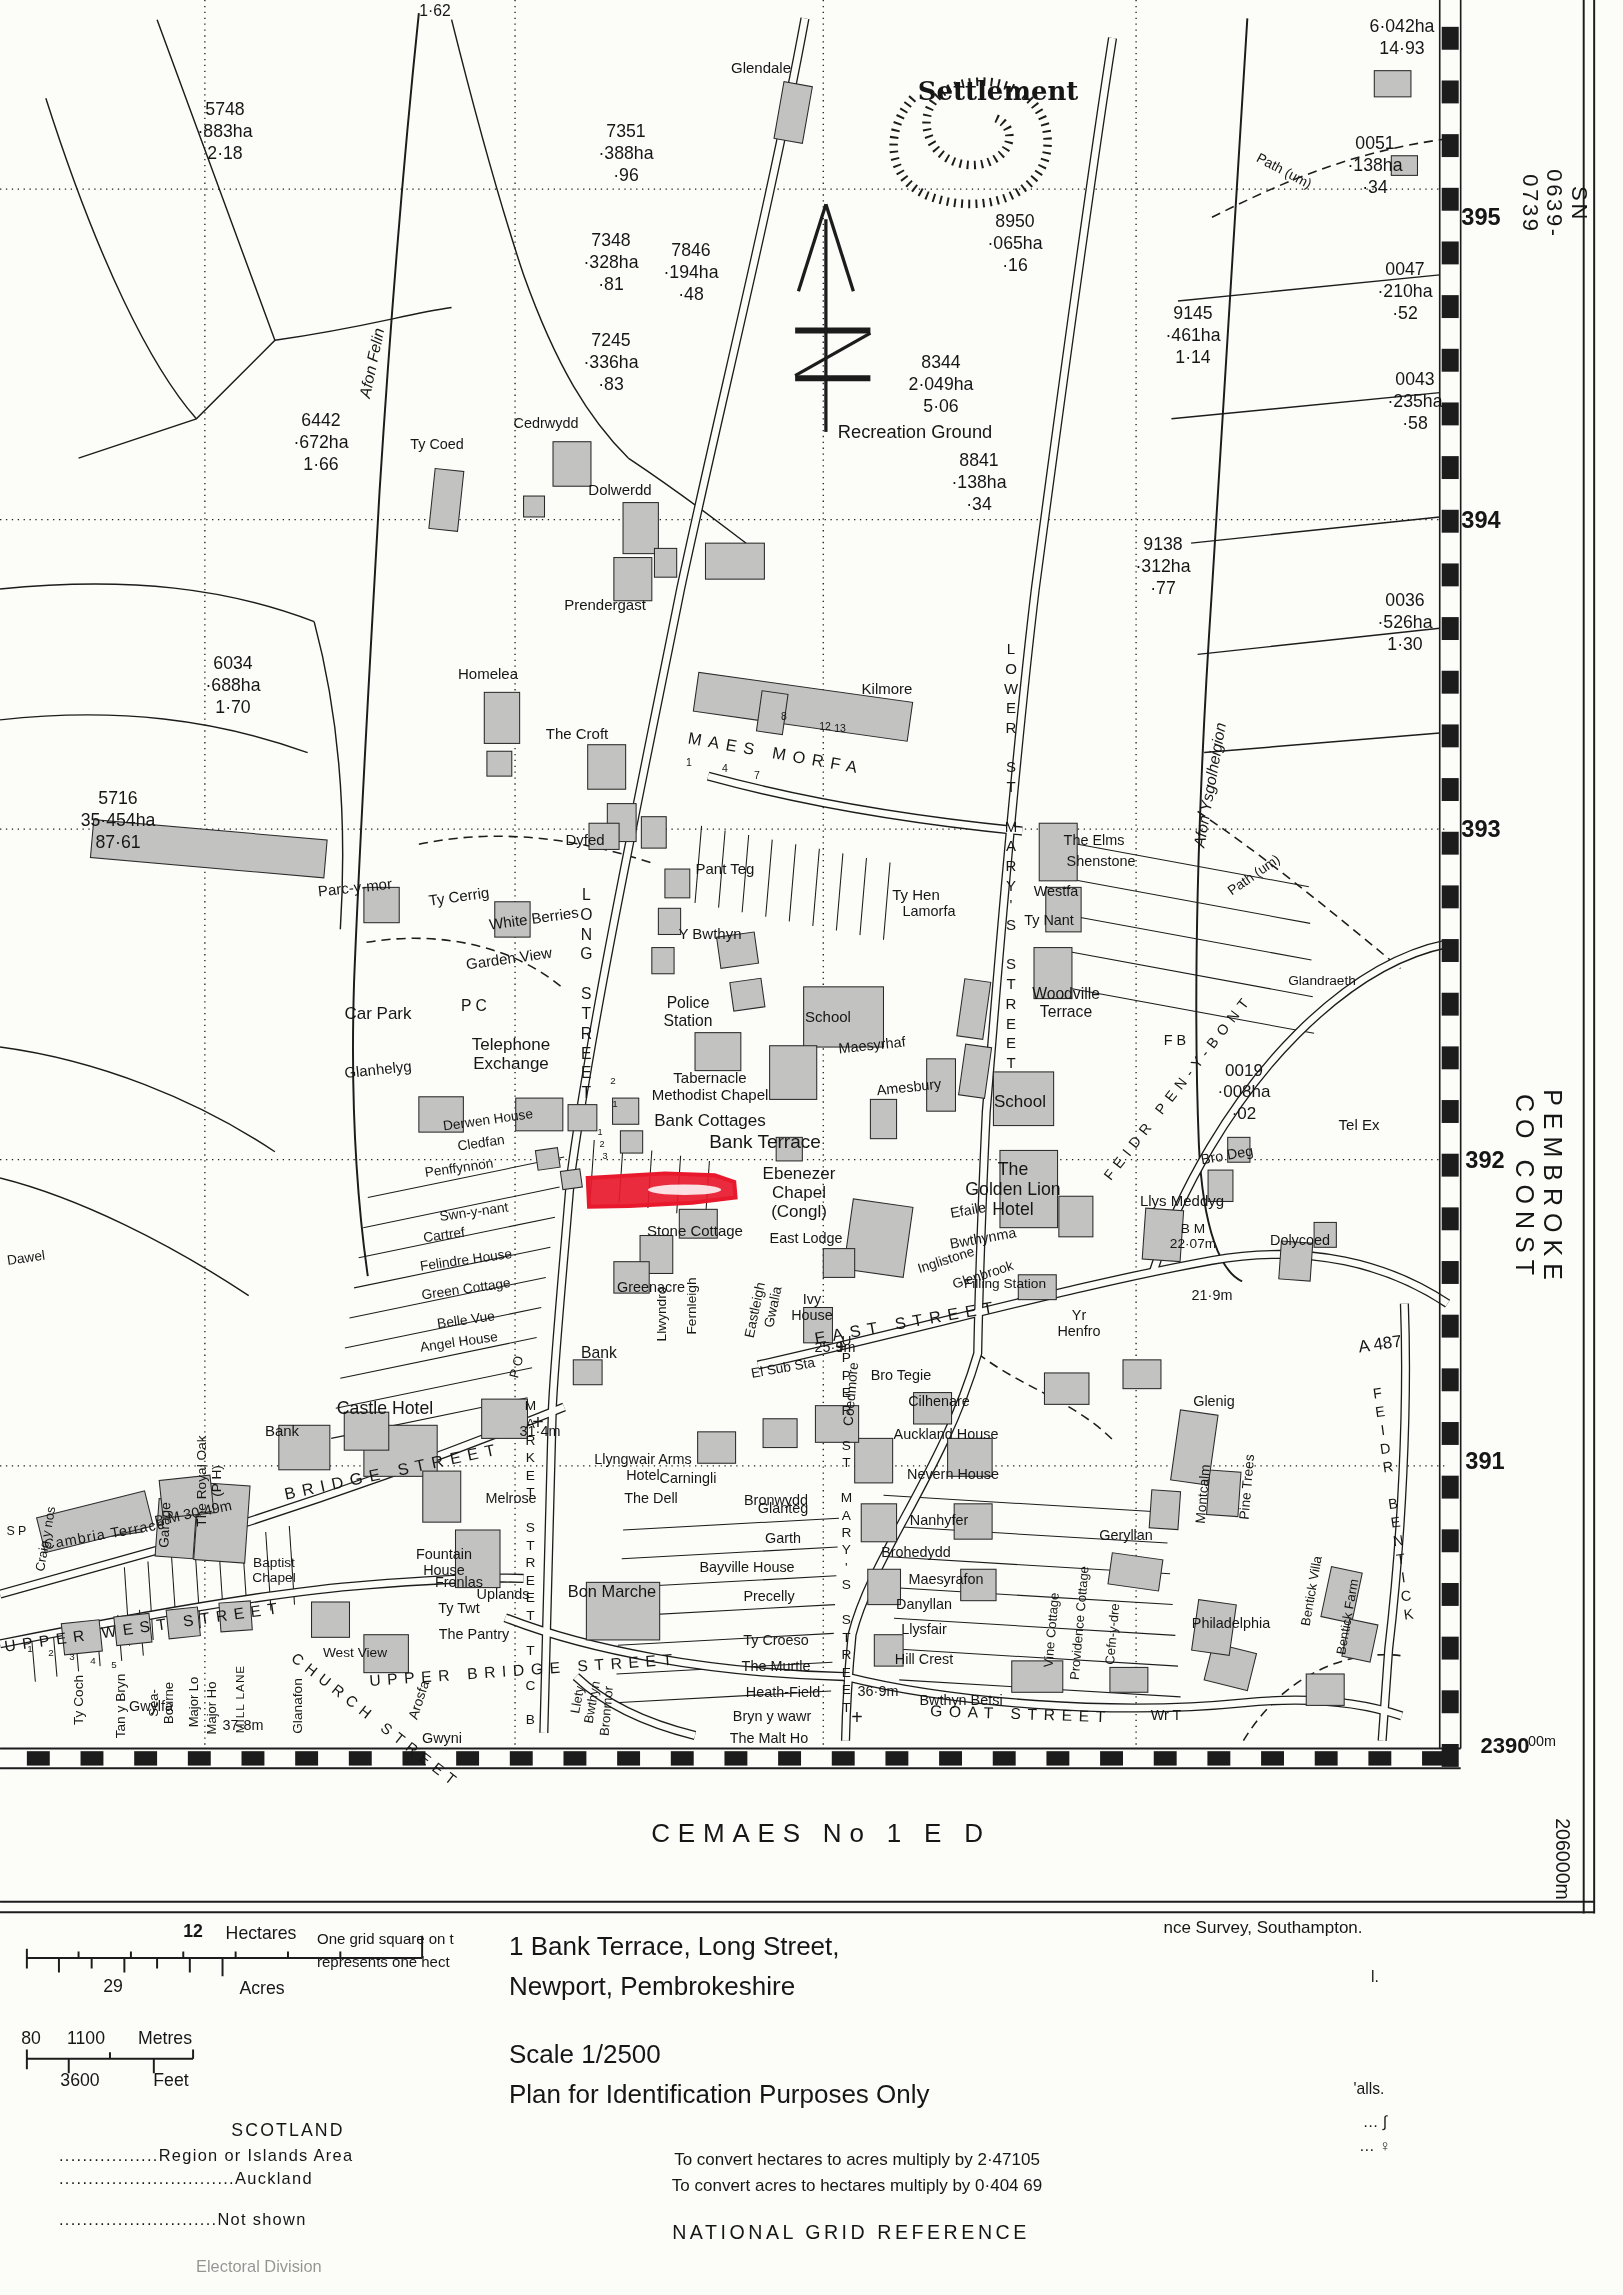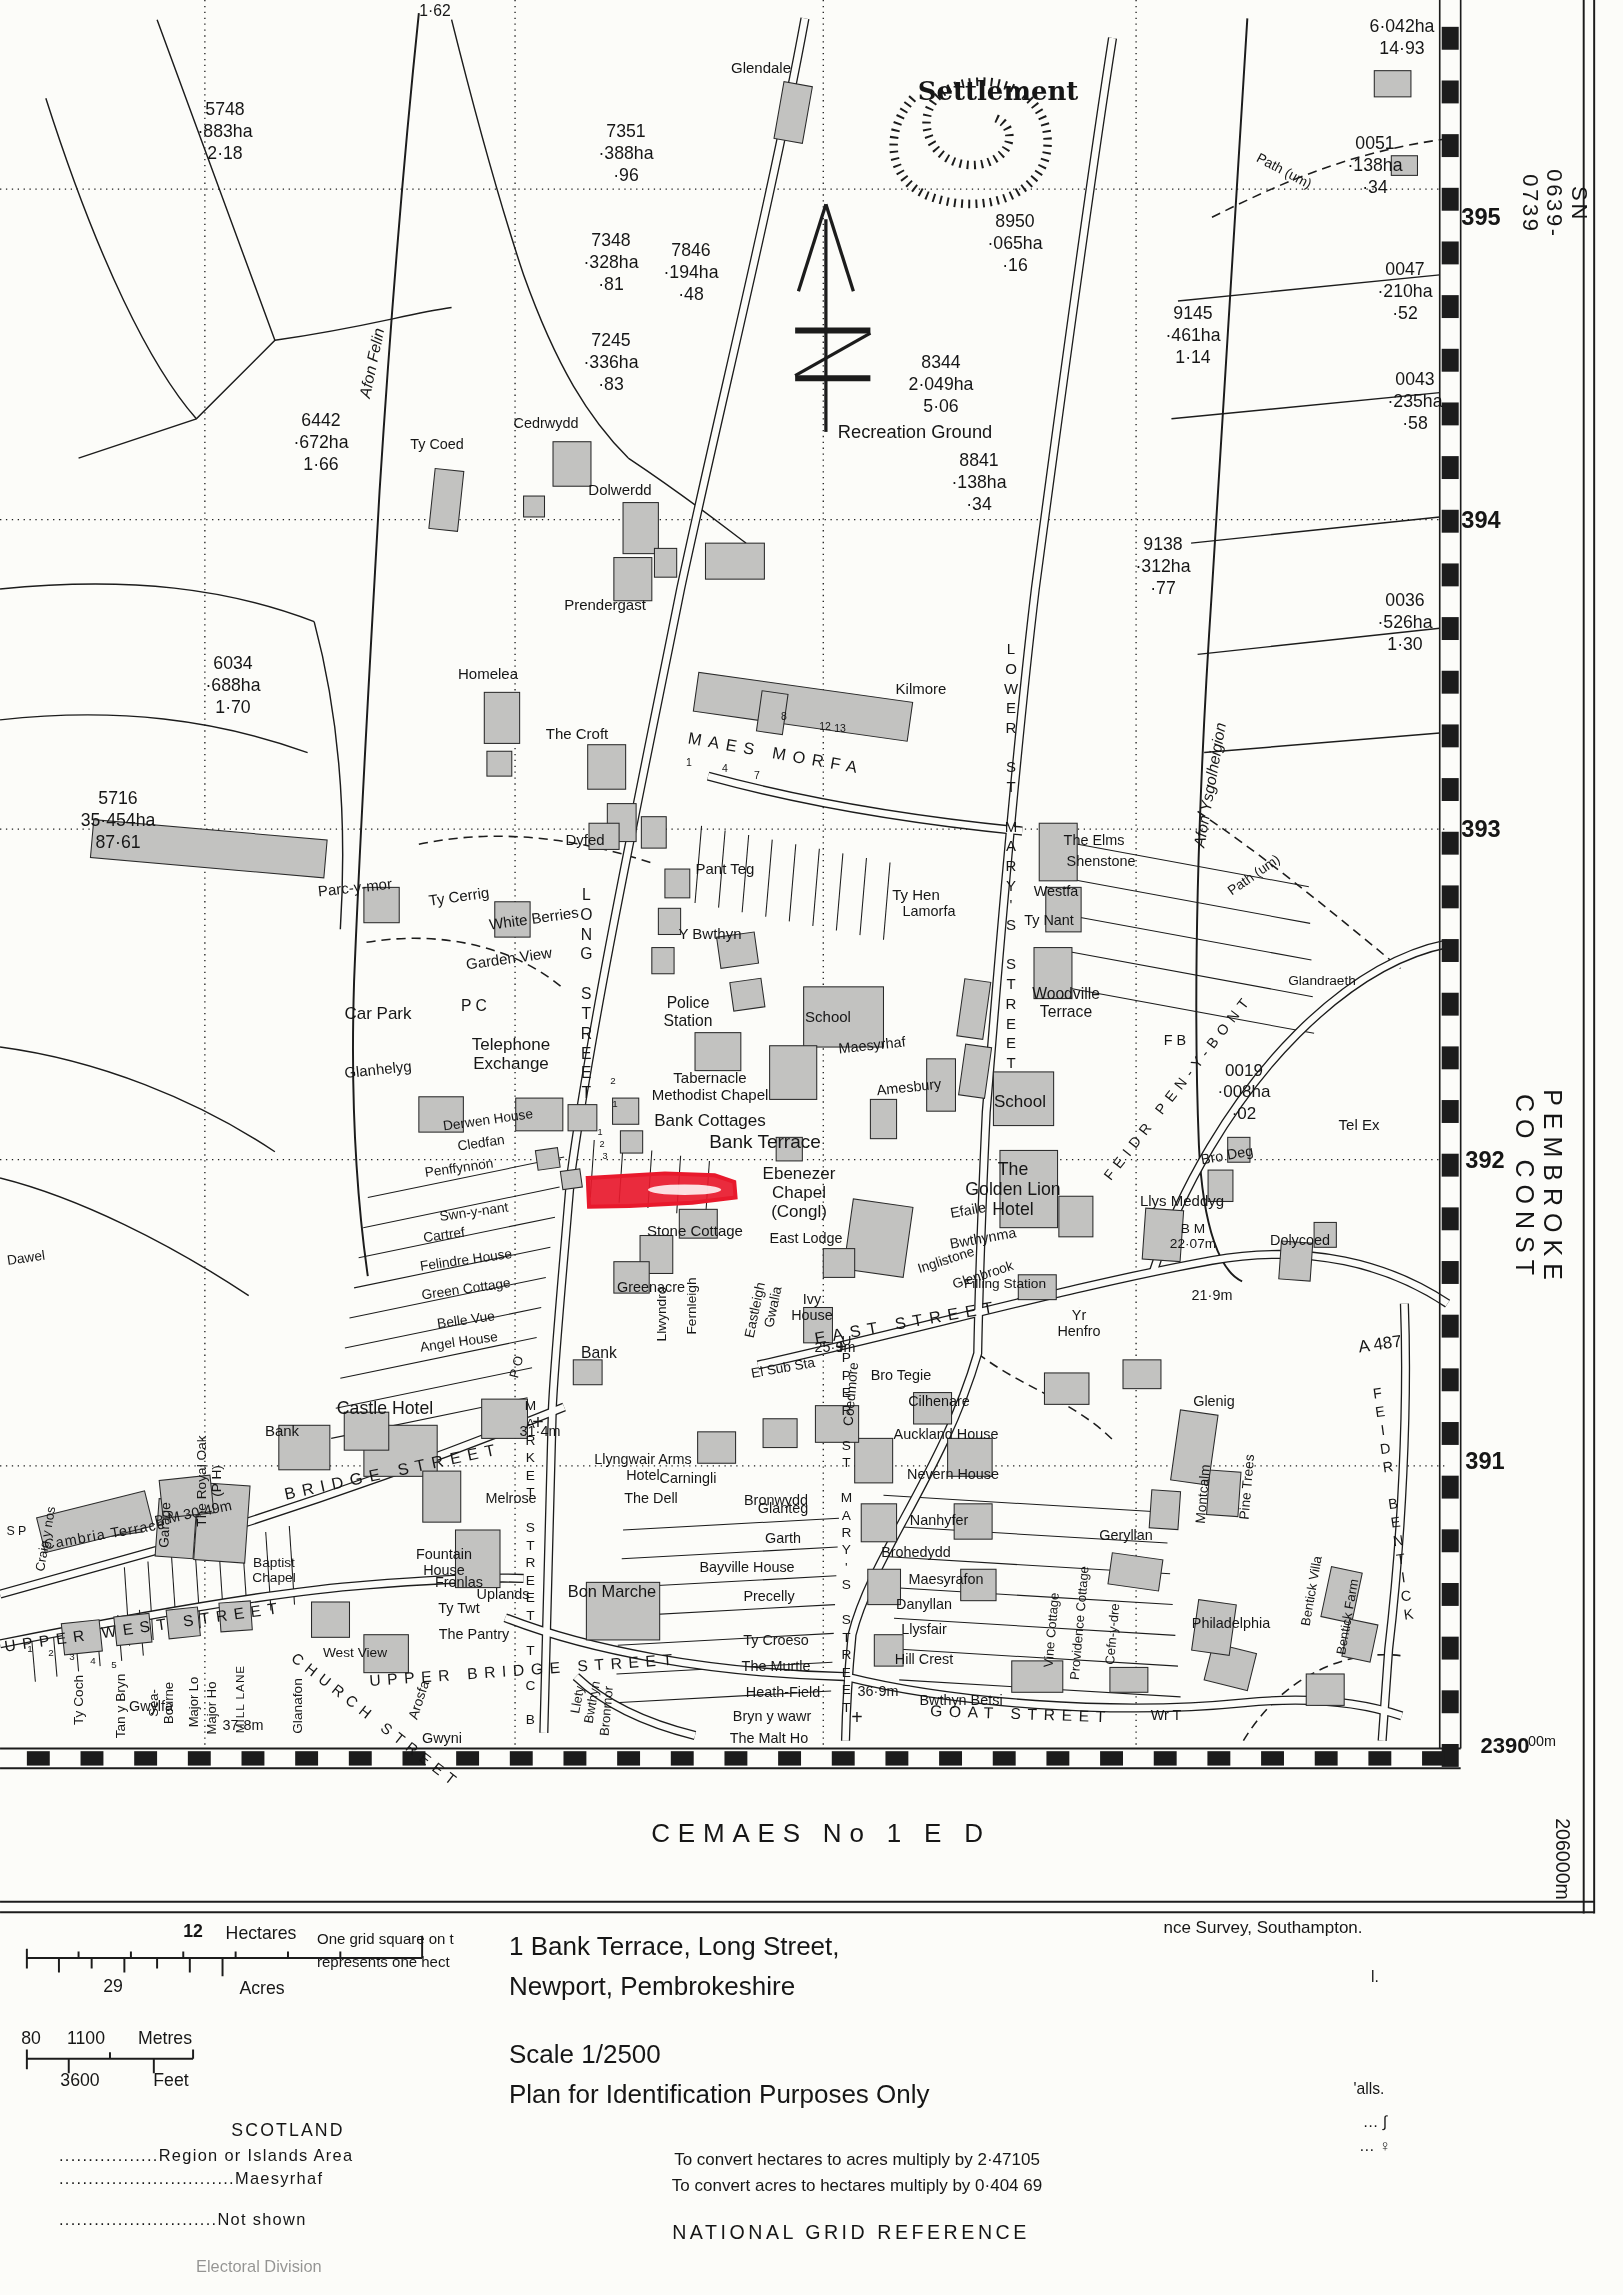--- a/index.html
+++ b/index.html
@@ -336,21 +336,21 @@
   <div class="lbl left" style="left:317px;top:1939px;font-size:15px;">One grid square on t</div>
   <div class="lbl left" style="left:317px;top:1962px;font-size:15px;">represents one hect</div>
 
   <div class="lbl left" style="left:509px;top:1947px;font-size:26px;">1 Bank Terrace, Long Street,</div>
   <div class="lbl left" style="left:509px;top:1987px;font-size:26px;">Newport, Pembrokeshire</div>
   <div class="lbl left" style="left:509px;top:2055px;font-size:26px;">Scale 1/2500</div>
   <div class="lbl left" style="left:509px;top:2095px;font-size:26px;">Plan for Identification Purposes Only</div>
 
   <div class="lbl" style="left:288px;top:2131px;font-size:17.7px;letter-spacing:.12em;">SCOTLAND</div>
   <div class="lbl left leader" style="left:59px;top:2155px;font-size:16.4px;">.................Region or Islands Area</div>
-  <div class="lbl left leader" style="left:59px;top:2178px;font-size:16.4px;">..............................Maesyrhaf</div>
+  <div class="lbl left leader" style="left:59px;top:2178px;font-size:16.4px;">..............................Auckland</div>
   <div class="lbl left leader" style="left:59px;top:2219px;font-size:16.4px;">...........................Not shown</div>
   <div class="lbl left faint" style="left:196px;top:2266px;font-size:16.4px;">Electoral Division</div>
 
   <div class="lbl" style="left:857px;top:2160px;font-size:17px;">To convert hectares to acres multiply  by 2·47105</div>
   <div class="lbl" style="left:857px;top:2186px;font-size:17px;">To convert acres to hectares multiply  by 0·404 69</div>
   <div class="lbl" style="left:851px;top:2233px;font-size:19.6px;letter-spacing:.18em;">NATIONAL  GRID  REFERENCE</div>
 
   <div class="lbl" style="left:1375px;top:1977px;font-size:15.7px;">l.</div>
   <div class="lbl" style="left:1369px;top:2089px;font-size:15.7px;">'alls.</div>
   <div class="lbl" style="left:1375px;top:2122px;font-size:15.7px;">… ∫</div>
@@ -415,21 +415,21 @@
       <div class="lbl p" style="left: 1405px; top: 622px; font-size: 17.7px;">0036
 ·526ha
 1·30</div>
       <div class="lbl" style="left: 605px; top: 605px; font-size: 15px;">Prendergast</div>
       <div class="lbl" style="left: 488px; top: 674px; font-size: 15px;">Homelea</div>
       <div class="lbl p" style="left: 233px; top: 685px; font-size: 17.7px;">6034
 ·688ha
 1·70</div>
       <div class="lbl" style="left: 577px; top: 734px; font-size: 15px;">The Croft</div>
       <div class="lbl vs" style="left: 586px; top: 995px; font-size: 15.7px;">LONG STREET</div>
-      <div class="lbl" style="left: 887px; top: 689px; font-size: 15px; margin-left: 34px;">Kilmore</div>
+      <div class="lbl" style="left: 887px; top: 689px; font-size: 15px;">Kilmore</div>
       <div class="lbl" style="left: 784px; top: 717px; font-size: 10.5px;">8</div>
       <div class="lbl" style="left: 825px; top: 727px; font-size: 10.5px;">12</div>
       <div class="lbl" style="left: 840px; top: 729px; font-size: 10.5px;">13</div>
       <div class="lbl st" style="left: 776px; top: 753px; font-size: 16.4px; transform: translate(-50%, -50%) rotate(10deg);">MAES  MORFA</div>
       <div class="lbl vs" style="left: 1011px; top: 857px; font-size: 15px;">LOWER ST MARY'S STREET</div>
       <div class="lbl it" style="left: 1210px; top: 785px; font-size: 15.7px; transform: translate(-50%, -50%) rotate(-80deg);">Afon Ysgolheigion</div>
       <div class="lbl" style="left: 1254px; top: 875px; font-size: 13.7px; transform: translate(-50%, -50%) rotate(-35deg);">Path (um)</div>
       <div class="lbl g" style="left: 1481px; top: 829px; font-size: 23.6px;">393</div>
       <div class="lbl" style="left: 689px; top: 763px; font-size: 10.5px;">1</div>
       <div class="lbl" style="left: 725px; top: 769px; font-size: 10.5px;">4</div>

